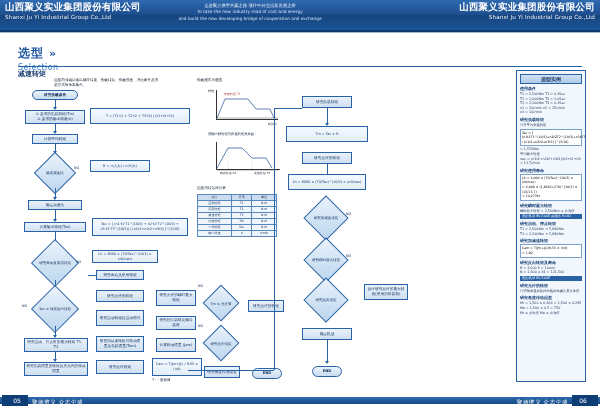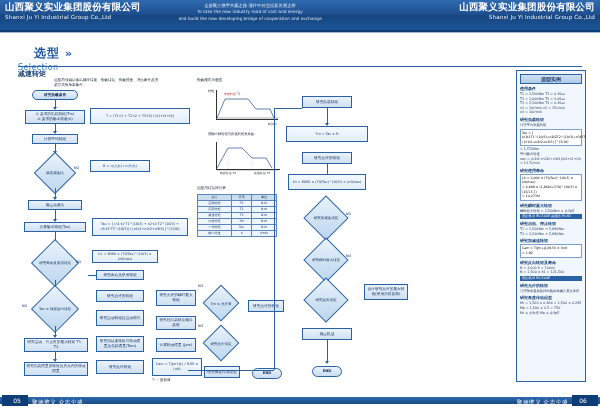--- a/index.html
+++ b/index.html
@@ -44,21 +44,21 @@
     background:#0d3a73;
   }
   .hdr-thin {
     position:absolute; left:0; top:32px; width:600px; height:1px; background:#9fb8d4;
   }
 
   
   .sec-title {
     position:absolute; left:18px; top:42px;
   }
-  .sec-cn { font-size:12px; font-weight:bold; color:#1b55a0; letter-spacing:1px;margin-left:16px; }
+  .sec-cn { font-size:12px; font-weight:bold; color:#1b55a0; letter-spacing:1px; }
   .sec-chev { font-size:11px; color:#1b55a0; font-weight:bold; }
   .sec-en { font-size:8px; color:#2f7fc4; letter-spacing:.4px; margin-top:1px;}
   .sec-rule {
     position:absolute; left:18px; top:66px; width:564px; height:1px; background:#2a64a8;
   }
   .sub-title {
     position:absolute; left:18px; top:69px; font-size:7px; color:#1b3f72; font-weight:bold;
   }
 
   

